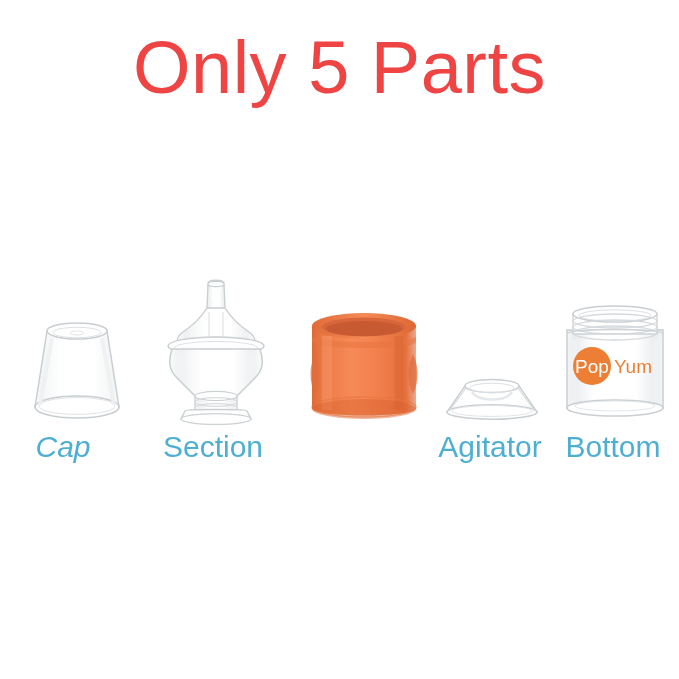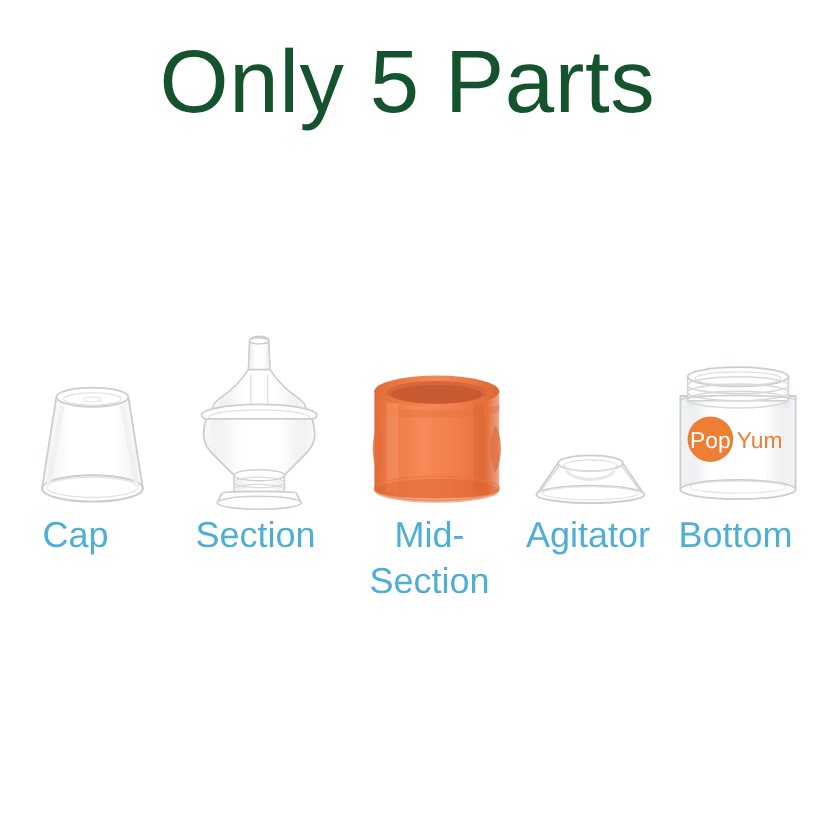--- a/index.html
+++ b/index.html
@@ -24,21 +24,21 @@
     position: absolute;
     top: 22px;
     left: 0;
     width: 679px;
     text-align: center;
     font-family: "Liberation Sans", sans-serif;
     font-size: 74px;
     line-height: 92px;
     font-weight: 300;
     letter-spacing: 0.5px;
-    color: #14532d;
+    color: #ef4444;
     white-space: nowrap;
   }
 
   
   #parts-row {
     position: absolute;
     left: 0;
     top: 276px;
     width: 551px;
     height: 150px;
@@ -250,21 +250,19 @@
           <circle cx="36" cy="62" r="19" fill="#ED7F35"></circle>
           <text x="36" y="69" text-anchor="middle" font-family="Liberation Sans, sans-serif" font-size="19" font-weight="400" fill="#ffffff">Pop</text>
           <text x="58" y="69" font-family="Liberation Sans, sans-serif" font-size="19" font-weight="400" fill="#ED7F35">Yum</text>
         </g>
       </svg>
     </div>
 
   </div>
 
   <div id="labels-row">
-    <div class="label" style="left:8px;   width:110px;">Cap</div>
+    <div class="label" style="left:8px;   width:110px;font-style:italic;">Cap</div>
     <div class="label" style="left:148px; width:130px;">Section</div>
-    <div class="label" style="left:296px; width:124px;">Mid-
-Section</div>
     <div class="label" style="left:424px; width:132px;">Agitator</div>
     <div class="label" style="left:548px; width:130px;">Bottom</div>
   </div>
 
 </div>
 
 </body></html>

